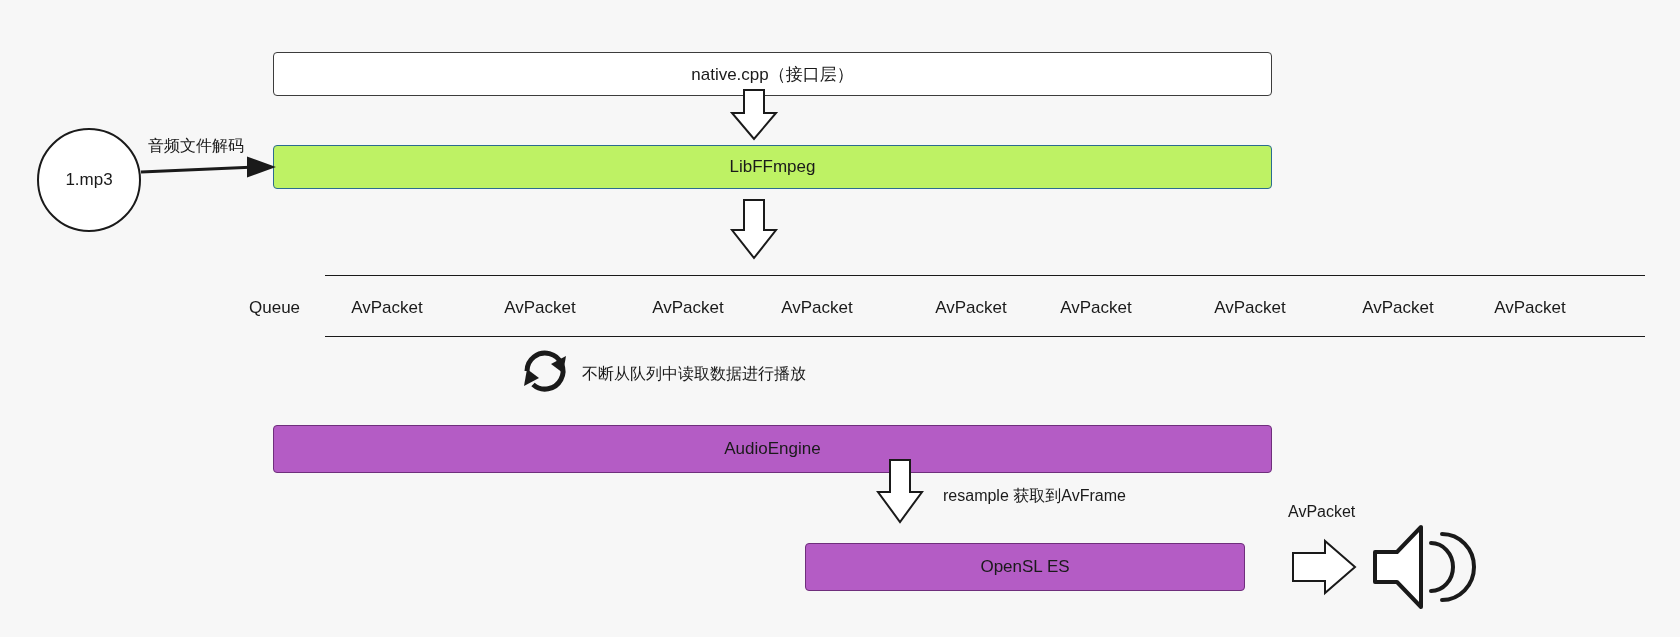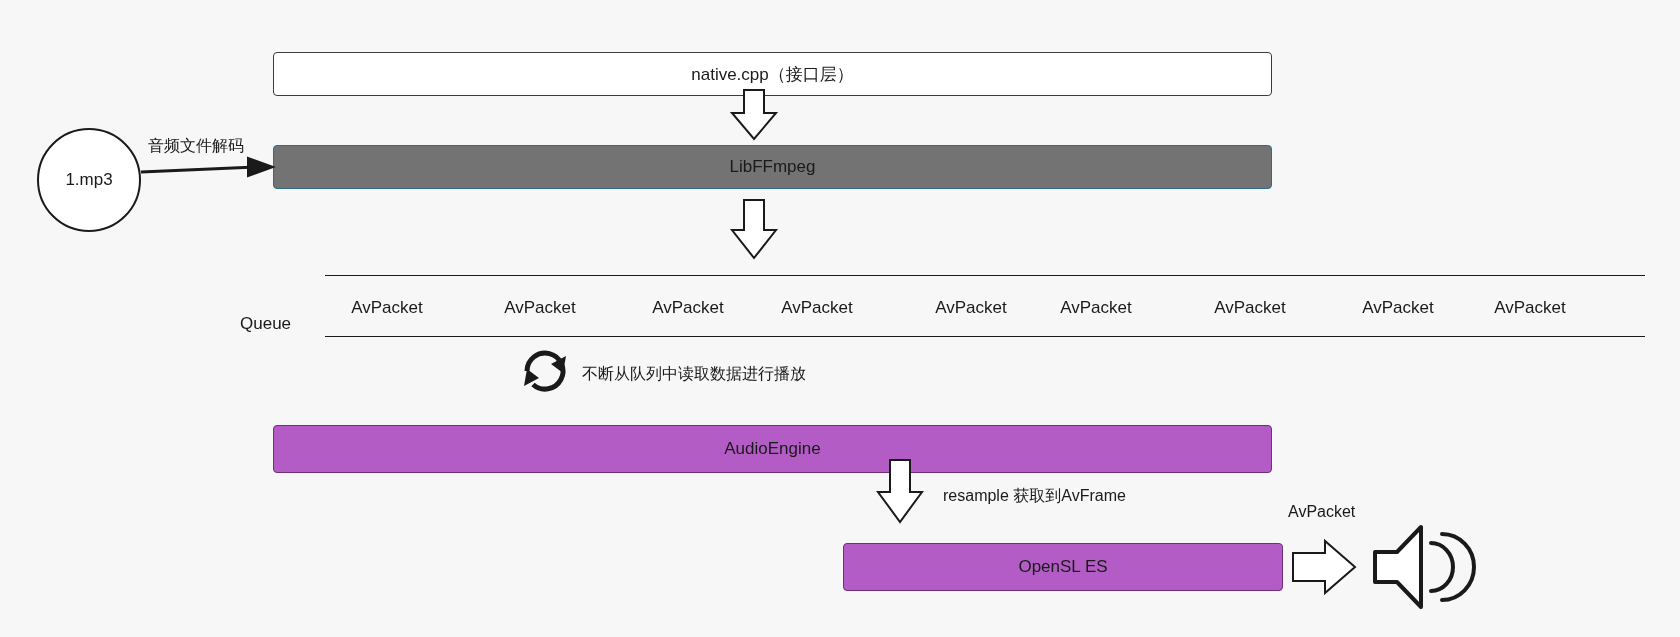--- a/index.html
+++ b/index.html
@@ -28,21 +28,21 @@
     justify-content: center;
     color: #1a1a1a;
     font-size: 17px;
     border: 1px solid #3c3c3c;
     border-radius: 4px;
   }
   .node-white {
     background: #ffffff;
   }
   .node-blue {
-    background: #737373;
+    background: #bef264;
     border-color: #2b6c8f;
   }
   .node-purple {
     background: #b45cc5;
     border-color: #6f2f7c;
   }
   .circle {
     position: absolute;
     box-sizing: border-box;
     border: 2px solid #1a1a1a;
@@ -96,32 +96,32 @@
   </div>
 
   <div class="node node-blue" style="left:273px; top:145px; width:999px; height:44px;">
     <span>LibFFmpeg</span>
   </div>
 
   <div class="node node-purple" style="left:273px; top:405px; width:999px; height:48px;margin-top:20px;">
     <span>AudioEngine</span>
   </div>
 
-  <div class="node node-purple" style="left:843px; top:543px; width:440px; height:48px;">
+  <div class="node node-purple" style="left:805px; top:543px; width:440px; height:48px;">
     <span>OpenSL ES</span>
   </div>
 
   <div class="circle" style="left:37px; top:128px; width:104px; height:104px;">
     <span>1.mp3</span>
   </div>
 
   <div class="hline" style="left:325px; top:275px; width:1320px;"></div>
   <div class="hline" style="left:325px; top:336px; width:1320px;"></div>
 
-  <div class="queue-label" style="left:240px; top:298px;margin-top:16px;">Queue</div>
+  <div class="queue-label" style="left:249px; top:298px;">Queue</div>
 
   <div class="queue-cell" style="left:317px; top:298px; width:140px;">AvPacket</div>
   <div class="queue-cell" style="left:470px; top:298px; width:140px;">AvPacket</div>
   <div class="queue-cell" style="left:618px; top:298px; width:140px;">AvPacket</div>
   <div class="queue-cell" style="left:747px; top:298px; width:140px;">AvPacket</div>
   <div class="queue-cell" style="left:901px; top:298px; width:140px;">AvPacket</div>
   <div class="queue-cell" style="left:1026px; top:298px; width:140px;">AvPacket</div>
   <div class="queue-cell" style="left:1180px; top:298px; width:140px;">AvPacket</div>
   <div class="queue-cell" style="left:1328px; top:298px; width:140px;">AvPacket</div>
   <div class="queue-cell" style="left:1460px; top:298px; width:140px;">AvPacket</div>

